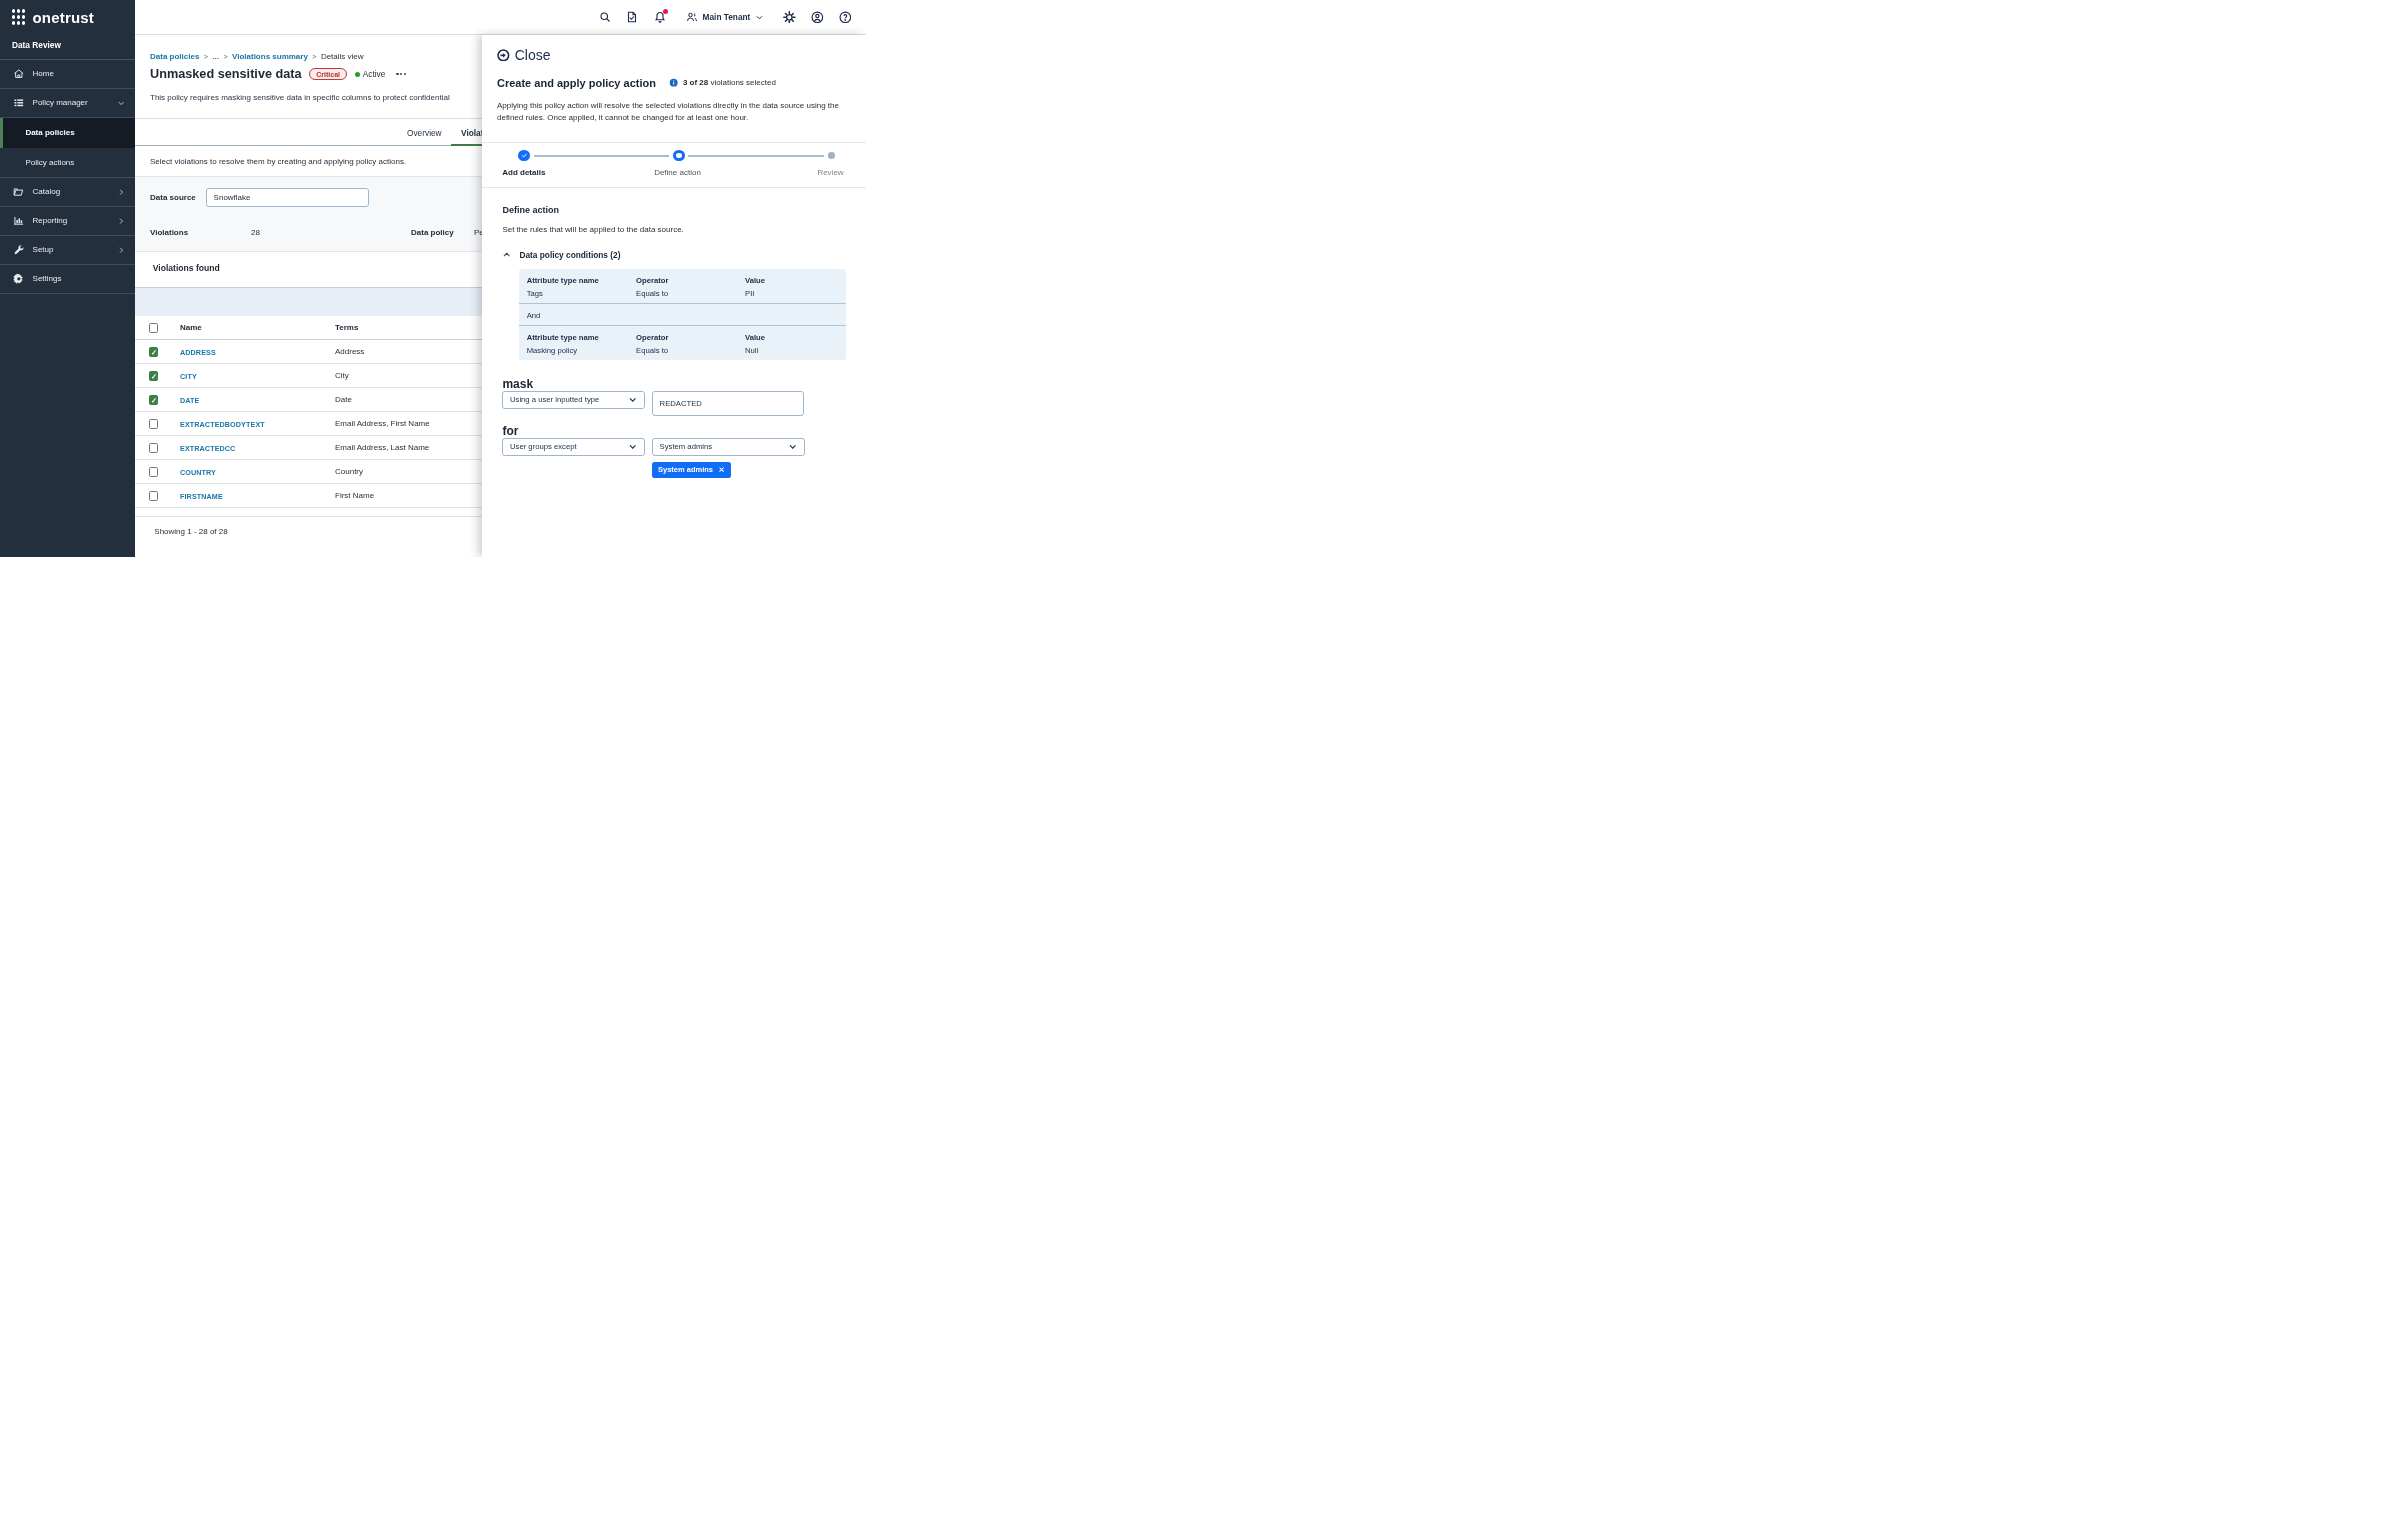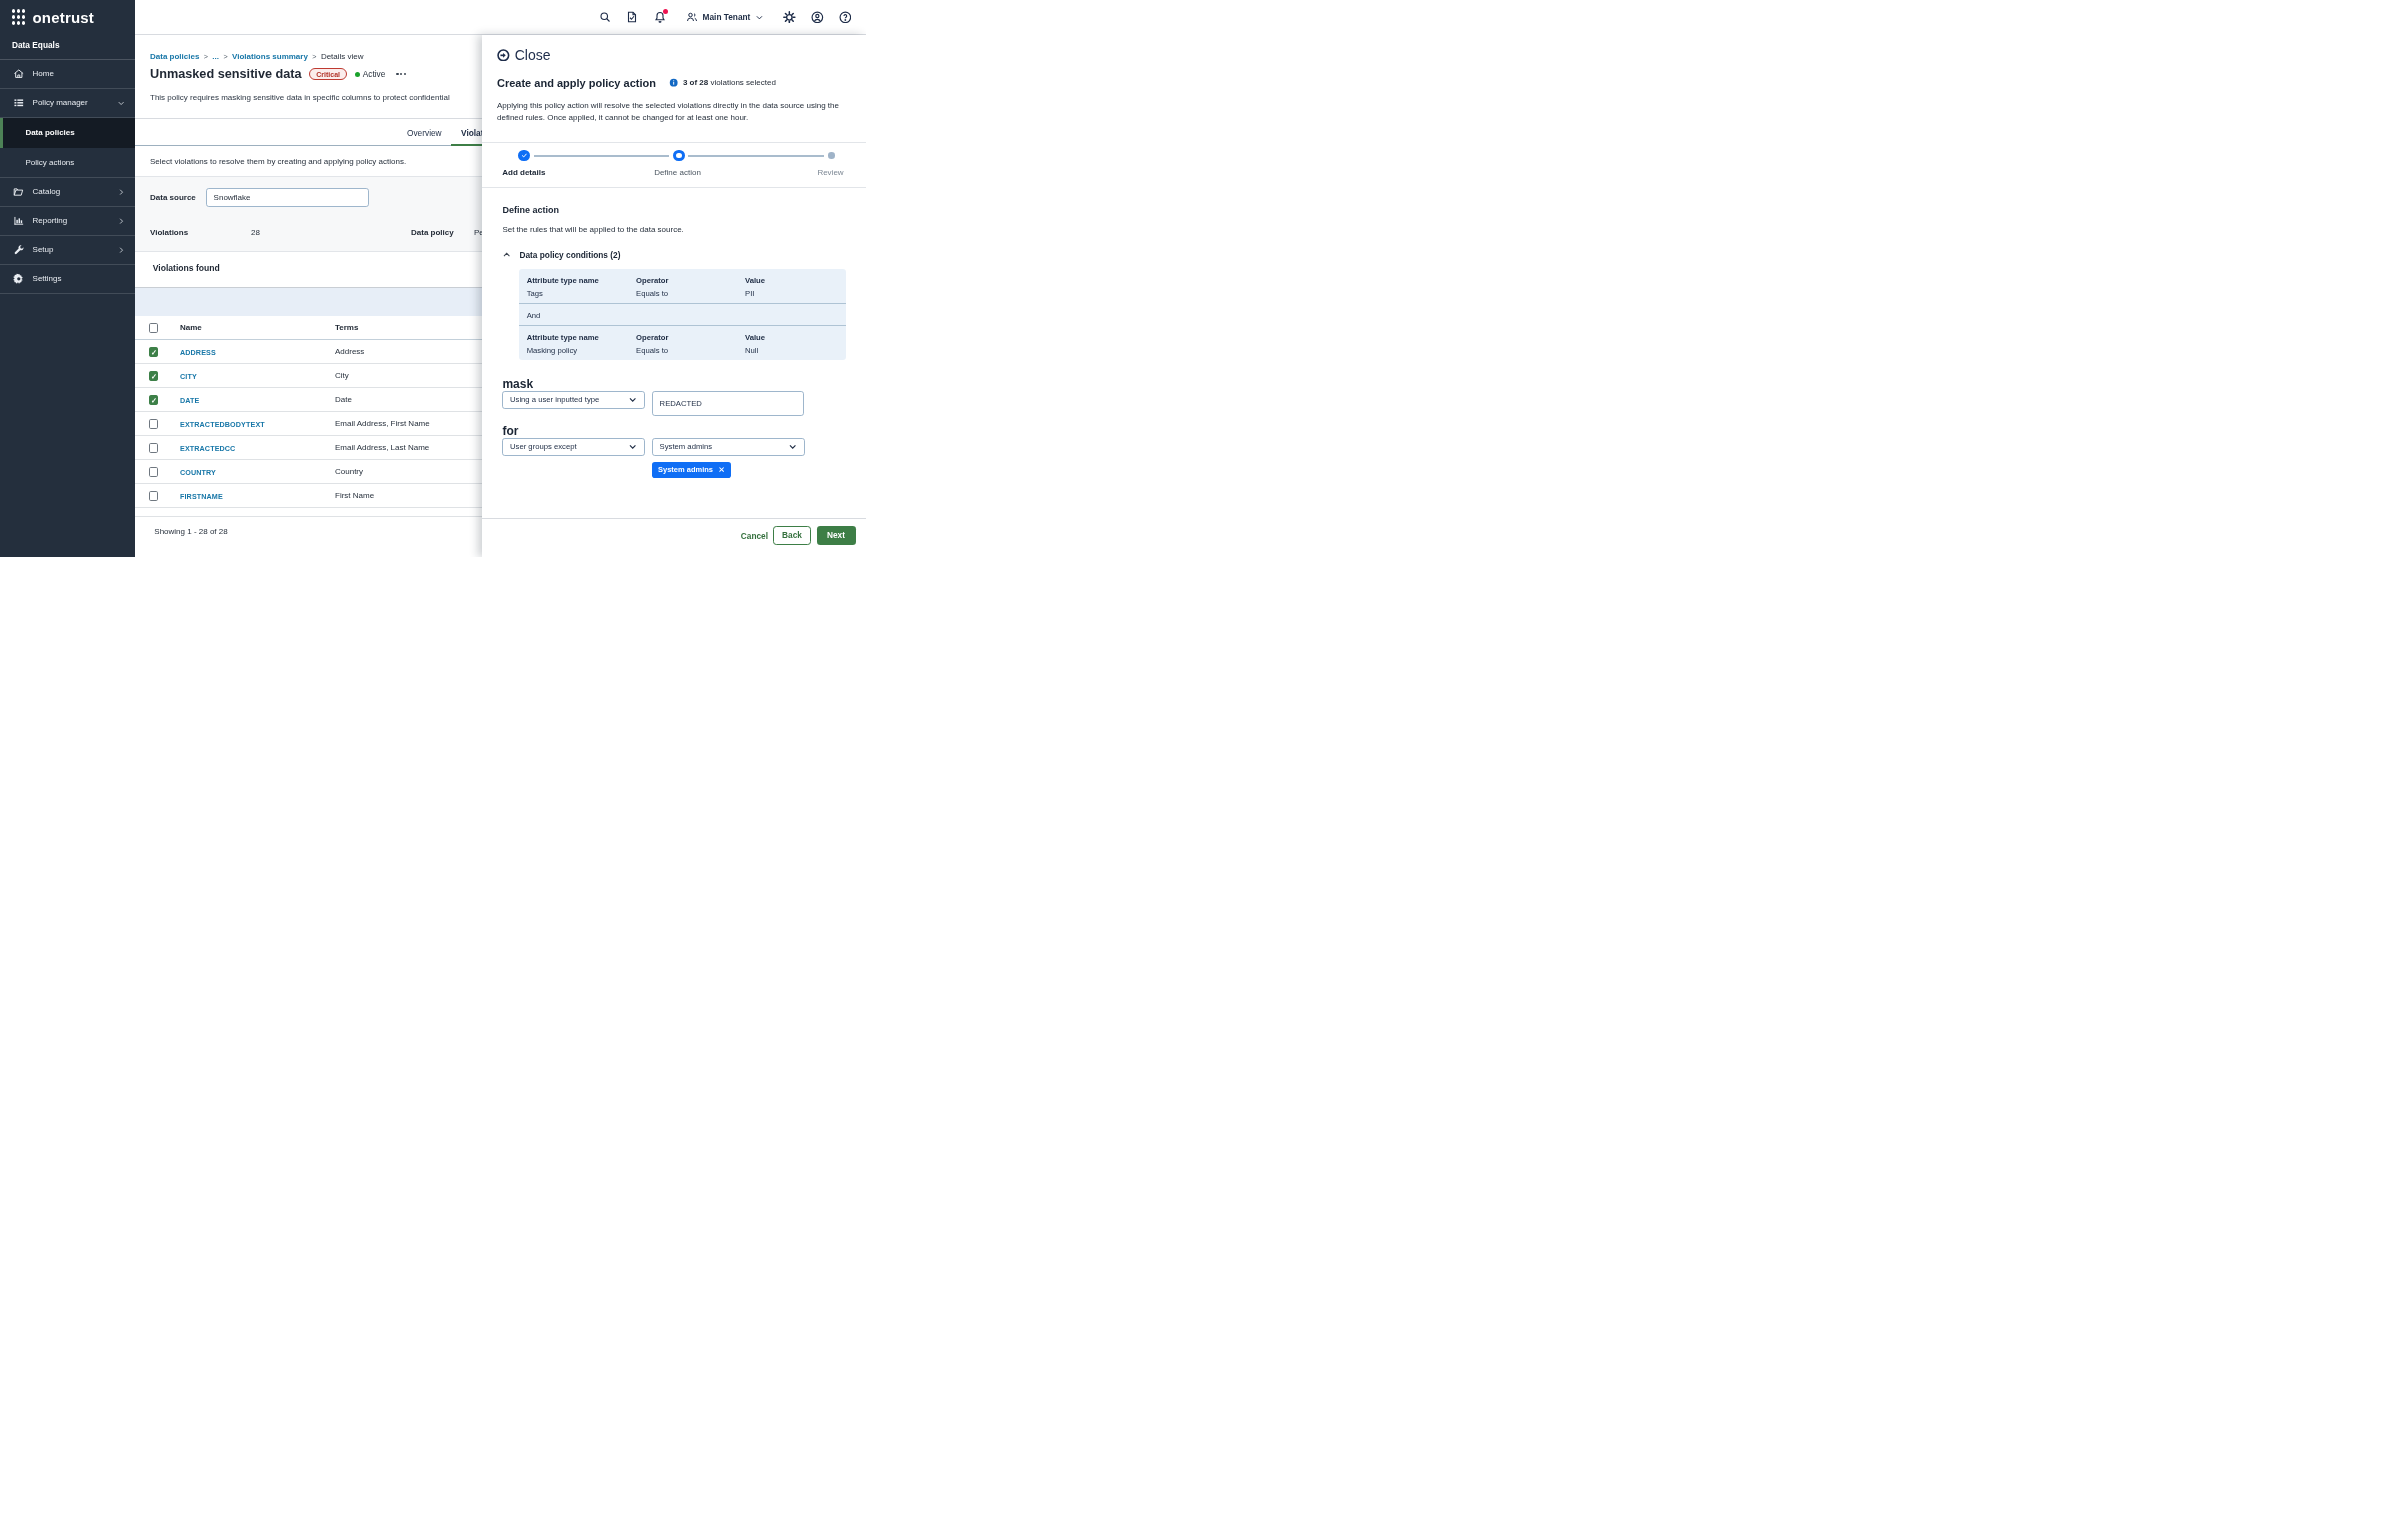--- a/index.html
+++ b/index.html
@@ -121,21 +121,21 @@
           <i></i>
           <i></i>
           <i></i>
           <i></i>
           <i></i>
           <i></i>
           <i></i>
       </span>
       <span class="logo-text">onetrust</span>
     </div>
-    <div class="product-label">Data Equals</div>
+    <div class="product-label">Data Review</div>
 
     <div class="nav-item">
       <svg width="11.6" height="11.6" viewBox="0 0 24 24" fill="none" stroke="#e9edf2" stroke-width="2">
           <path d="M3 11.5 12 4l9 7.5"></path>
           <path d="M5.5 10v9.5h13V10"></path>
           <path d="M10 19.5v-5h4v5"></path>
         </svg>
       <span class="nav-label">Home</span>
     </div>
 
@@ -459,21 +459,16 @@
     </div>
 
     <span class="chip">
       <span>System admins</span>
       <svg width="7.2" height="7.2" viewBox="0 0 24 24" fill="none" stroke="#fff" stroke-width="3.4">
           <line x1="5" y1="5" x2="19" y2="19"></line>
           <line x1="19" y1="5" x2="5" y2="19"></line>
         </svg>
     </span>
 
-    <div class="panel-footer">
-      <button class="btn-cancel">Cancel</button>
-      <button class="btn-back">Back</button>
-      <button class="btn-next">Next</button>
-    </div>
   </section>
 
 </div>
 
 
 </body></html>

